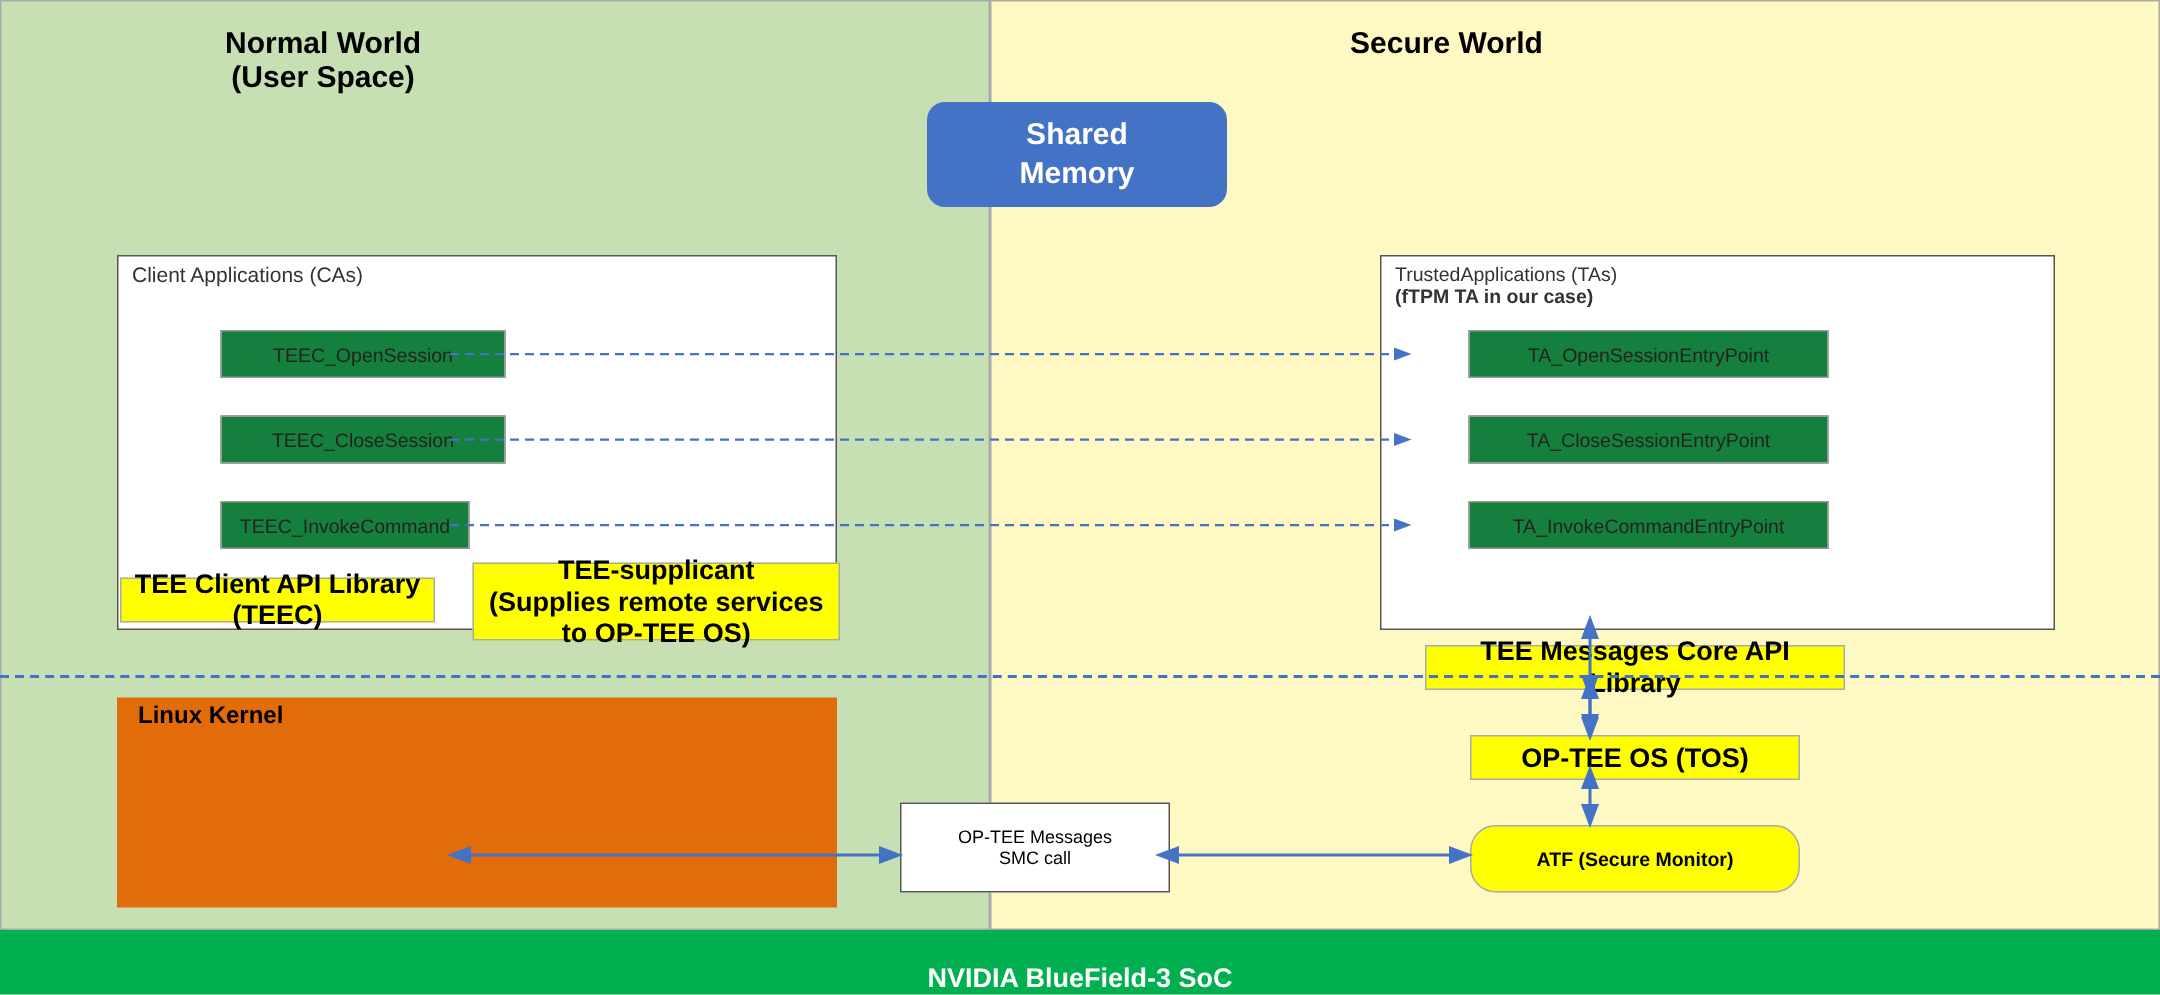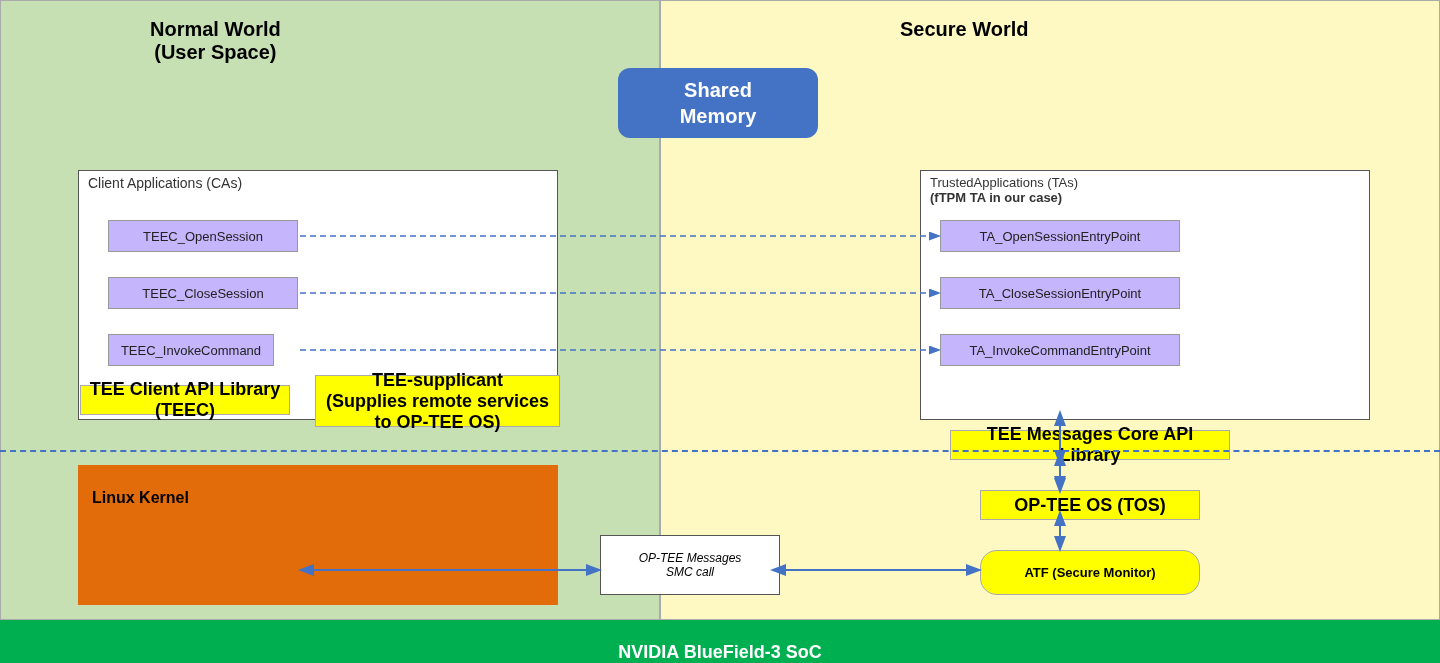--- a/index.html
+++ b/index.html
@@ -118,27 +118,28 @@
       position: absolute;
       left: 930px;
       top: 175px;
       font-size: 13px;
       color: #333;
     }
 
     
     .func-box {
       position: absolute;
-      background: #c4b5fd;
+      background: #15803d;
       border: 1px solid #999;
       display: flex;
       align-items: center;
       justify-content: center;
       font-size: 13px;
       color: #222;
+      margin-left: 39px;
     }
 
     
     .yellow-box {
       position: absolute;
       background: #ffff00;
       border: 1px solid #aaa;
       display: flex;
       align-items: center;
       justify-content: center;
@@ -153,41 +154,40 @@
     .linux-kernel-box {
       position: absolute;
       left: 78px;
       top: 465px;
       width: 480px;
       height: 140px;
       background: #e26b0a;
       display: flex;
       align-items: flex-start;
       justify-content: flex-start;
-      padding: 24px 14px;
+      padding: 4px 14px;
       font-size: 16px;
       font-weight: bold;
       color: #000;
     }
 
     
     .optee-messages-box {
       position: absolute;
       left: 600px;
       top: 535px;
       width: 180px;
       height: 60px;
       background: white;
       border: 1px solid #555;
       display: flex;
       align-items: center;
       justify-content: center;
       text-align: center;
       font-size: 12px;
-      font-style: italic;
     }
 
     
     .h-divider {
       position: absolute;
       left: 0;
       top: 450px;
       width: 1440px;
       border-top: 2px dashed #4472c4;
     }

